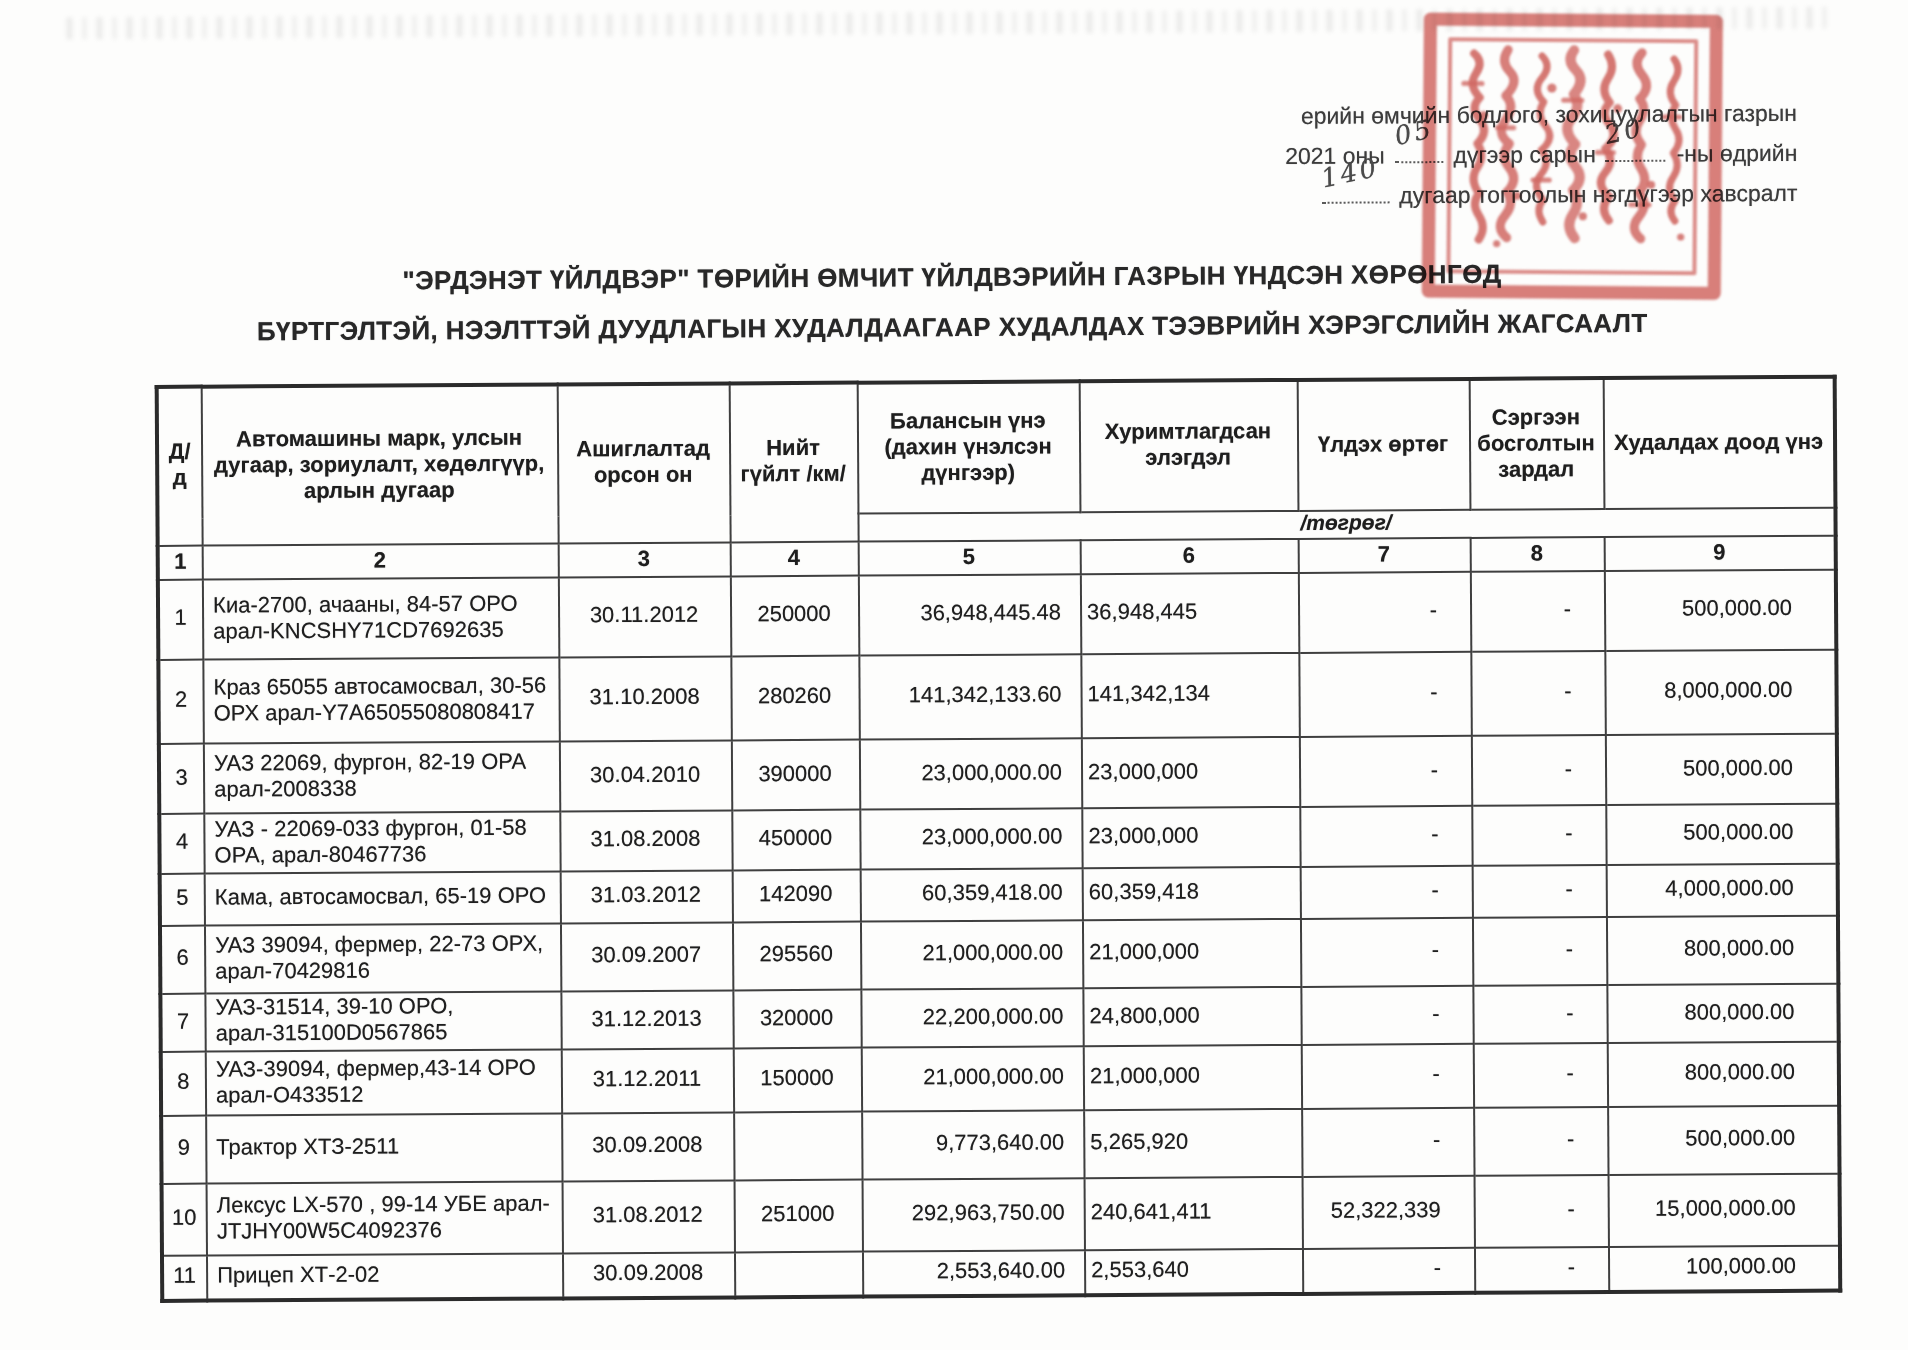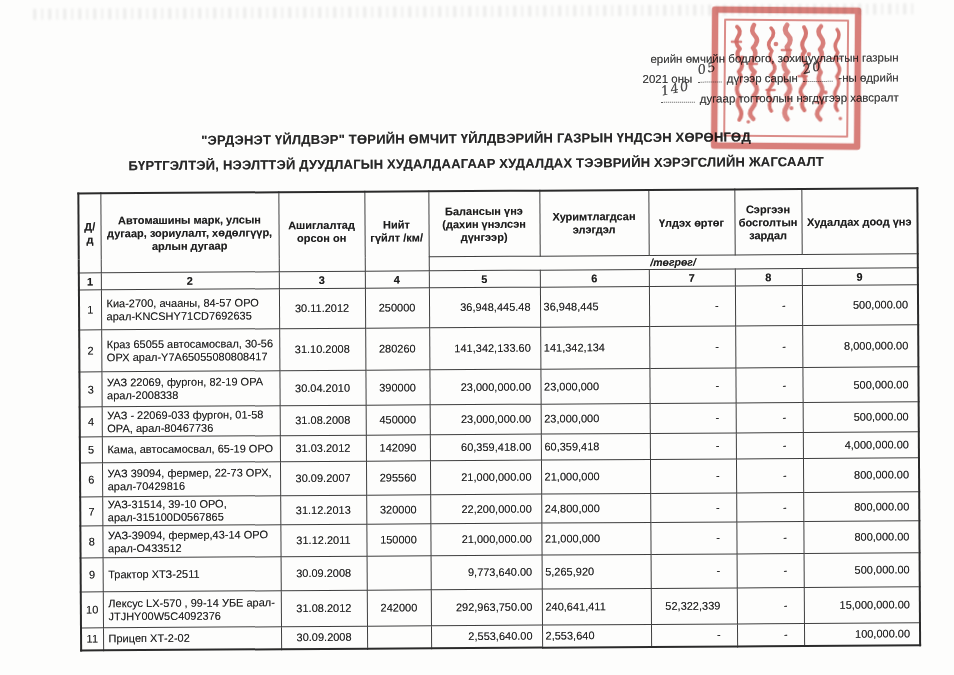--- a/index.html
+++ b/index.html
@@ -33,21 +33,21 @@
   .vt thead th{font-weight:bold;text-align:center;}
   .rowA th{height:62px;}
   .unit-row th{height:13px;font-size:10.5px;font-style:italic;font-weight:bold;line-height:11px;padding:0;}
   .num-row th{height:16px;font-size:11px;line-height:12px;padding:0;}
   td.c-num{text-align:center;}
   td.c-vehicle{text-align:left;padding-left:5px;}
   td.c-year,td.c-mileage{text-align:center;margin-top:22px;}
   td.c-balance{text-align:right;padding-right:9px;}
   td.c-depreciation{padding-right:20px;}
   td.c-residual,td.c-restoration{text-align:right;padding-right:16px;}
-  td.c-min_price{text-align:right;padding-right:9px;}
+  td.c-min_price{text-align:right;padding-right:21px;}
 </style>
 </head>
 <body>
 
 <div class="page">
   <div class="scan">
 
     <div class="top-noise"></div>
 
     <div class="note ink">
@@ -208,21 +208,21 @@
             <td class="c-balance">9,773,640.00</td>
             <td class="c-depreciation">5,265,920</td>
             <td class="c-residual">-</td>
             <td class="c-restoration">-</td>
             <td class="c-min_price">500,000.00</td>
           </tr>
           <tr style="height: 36px;">
             <td class="c-num">10</td>
             <td class="c-vehicle">Лексус  LX-570 , 99-14 УБЕ арал-JTJHY00W5C4092376</td>
             <td class="c-year">31.08.2012</td>
-            <td class="c-mileage">242000</td>
+            <td class="c-mileage">251000</td>
             <td class="c-balance">292,963,750.00</td>
             <td class="c-depreciation">240,641,411</td>
             <td class="c-residual">52,322,339</td>
             <td class="c-restoration">-</td>
             <td class="c-min_price">15,000,000.00</td>
           </tr>
           <tr style="height: 22px;">
             <td class="c-num">11</td>
             <td class="c-vehicle">Прицеп  ХТ-2-02</td>
             <td class="c-year">30.09.2008</td>

